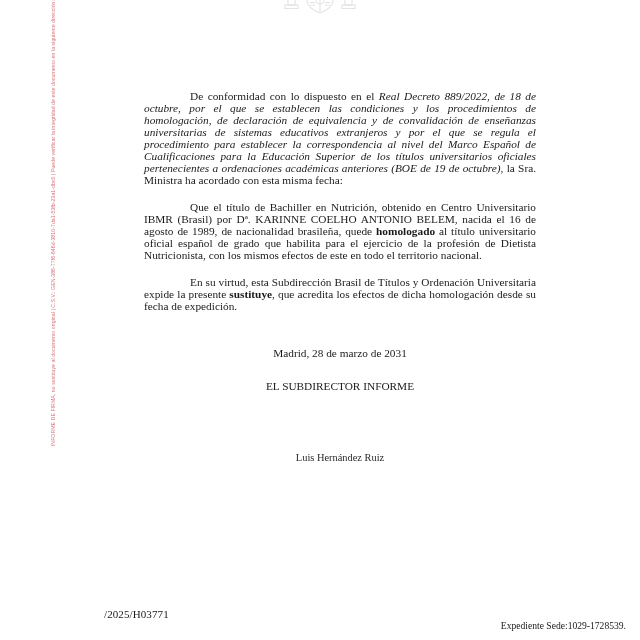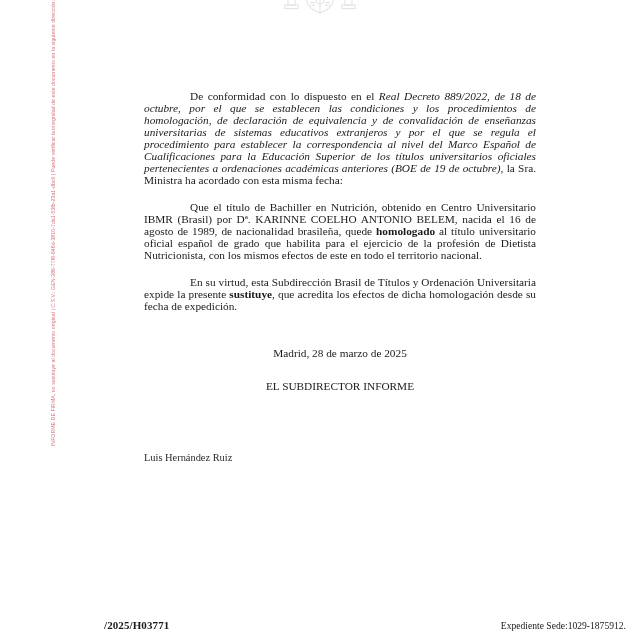--- a/index.html
+++ b/index.html
@@ -91,42 +91,42 @@
   .gap-5 { height: 58px; }
 
   .centered {
     text-align: center;
     font-size: 11.3px;
     line-height: 15.6px;
     margin: 0;
     text-indent: 0;
   }
   .signature-name {
-    text-align: left;
+    text-align: center;
     font-size: 10.4px;
     margin: 0;
     color: #2b2b2b;
     text-indent: 0;
   }
   b { font-weight: bold; }
 
   
   .footer {
     position: absolute;
     left: 0;
     bottom: 8px;
     width: 640px;
     height: 22px;
   }
   .footer-left {
     position: absolute;
     left: 104px;
-    bottom: 1px;
+    bottom: 12px;
     font-size: 11px;
-    font-weight: bold;
+    font-weight: normal;
     letter-spacing: 0.1px;
   }
   .footer-right {
     position: absolute;
     right: 14px;
     bottom: 1px;
     font-size: 9.6px;
   }
 </style>
 </head>
@@ -181,29 +181,29 @@
     </p>
 
     <div class="gap-2"></div>
 
     <p class="para">
       <span>En su virtud, esta Subdirección Brasil de Títulos y Ordenación Universitaria expide la presente </span><b>sustituye</b><span>, que acredita los efectos de dicha homologación desde su fecha de expedición.</span>
     </p>
 
     <div class="gap-3"></div>
 
-    <p class="centered">Madrid, 28 de marzo de 2025</p>
+    <p class="centered">Madrid, 28 de marzo de 2031</p>
 
     <div class="gap-4"></div>
 
     <p class="centered">EL SUBDIRECTOR INFORME</p>
 
     <div class="gap-5"></div>
 
     <p class="signature-name">Luis Hernández Ruiz</p>
   </div>
 
   <div class="footer">
     <span class="footer-left">/2025/H03771</span>
-    <span class="footer-right">Expediente Sede:1029-1875912.</span>
+    <span class="footer-right">Expediente Sede:1029-1728539.</span>
   </div>
 
 </div>
 
 </body></html>

